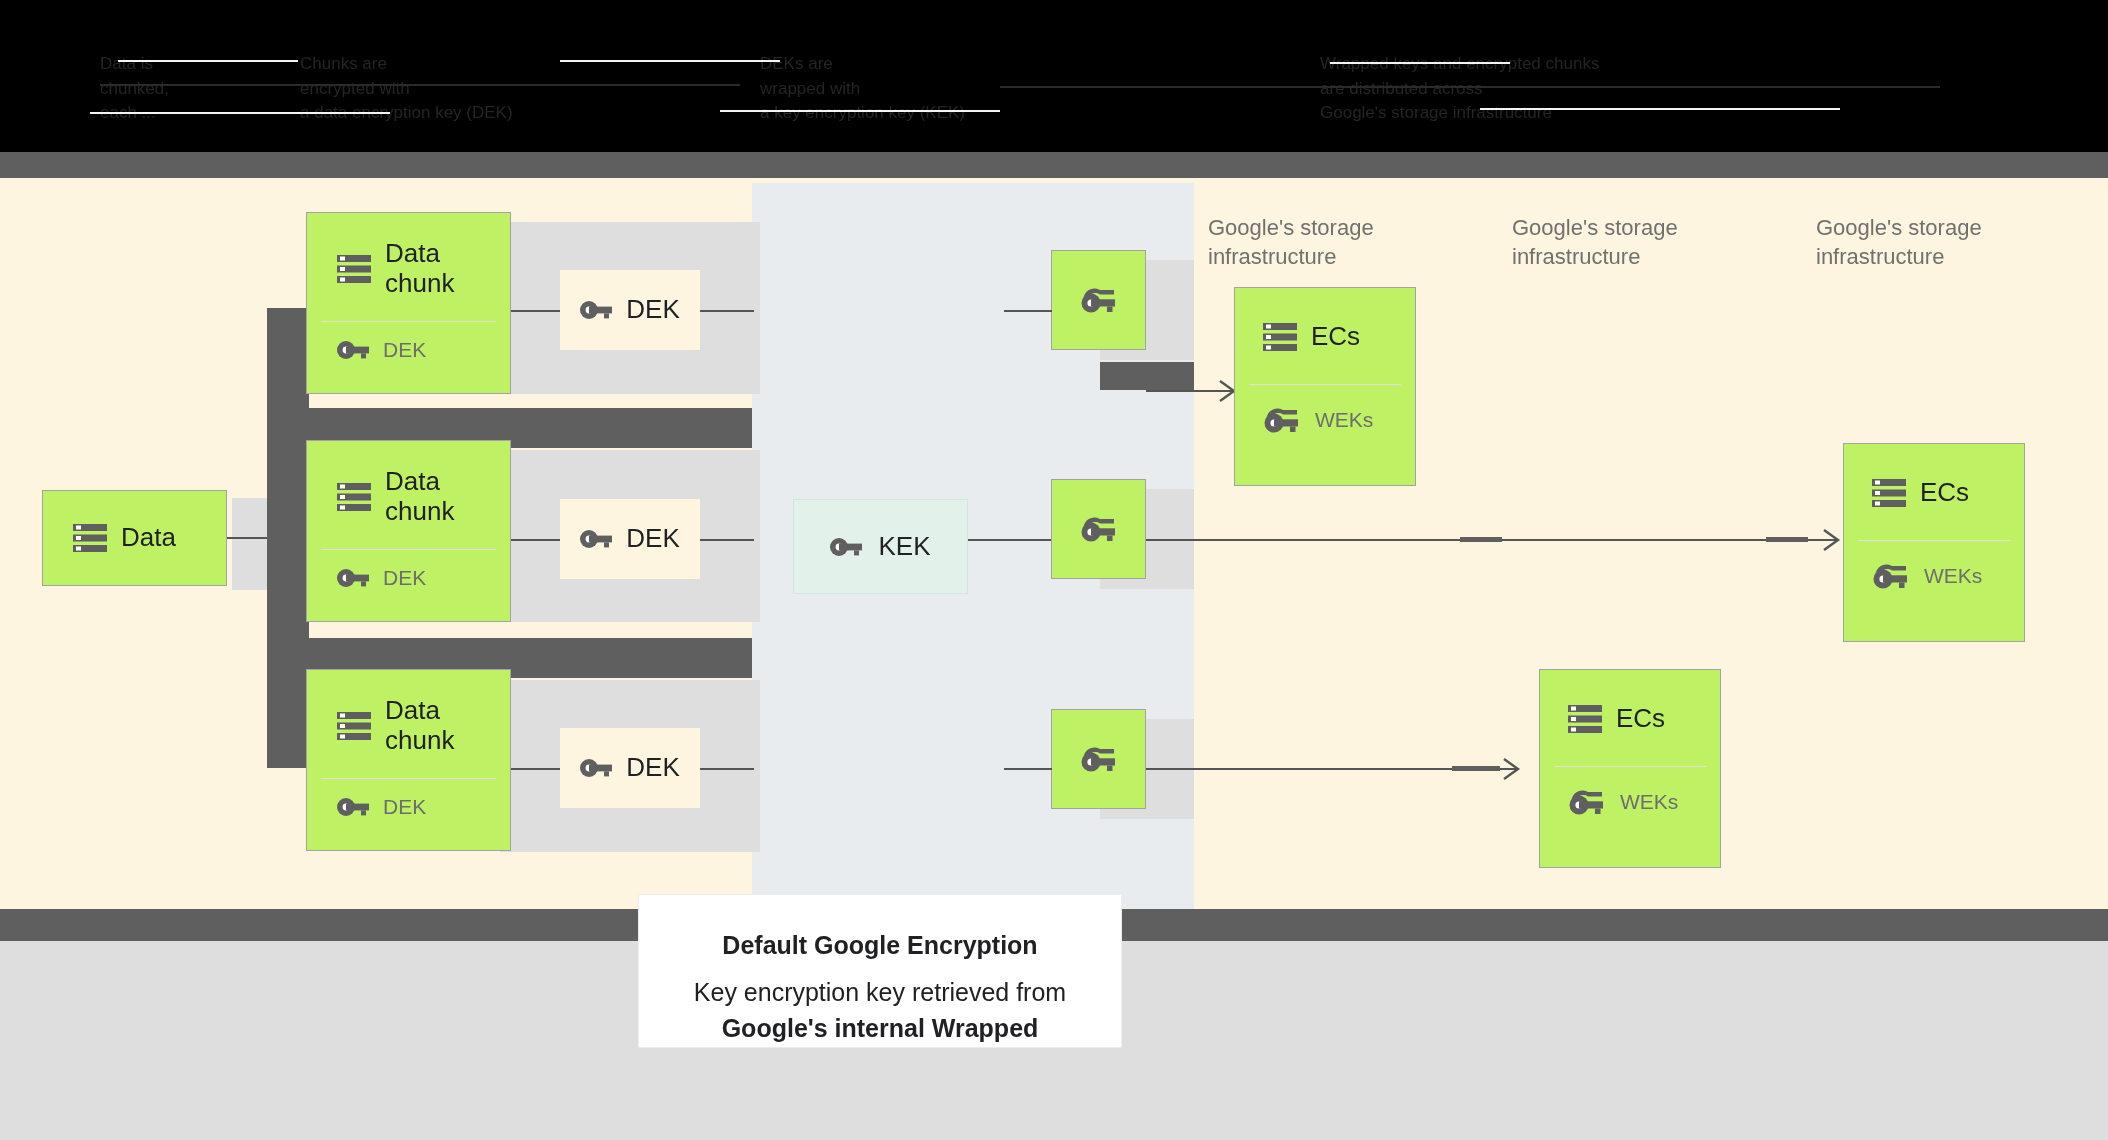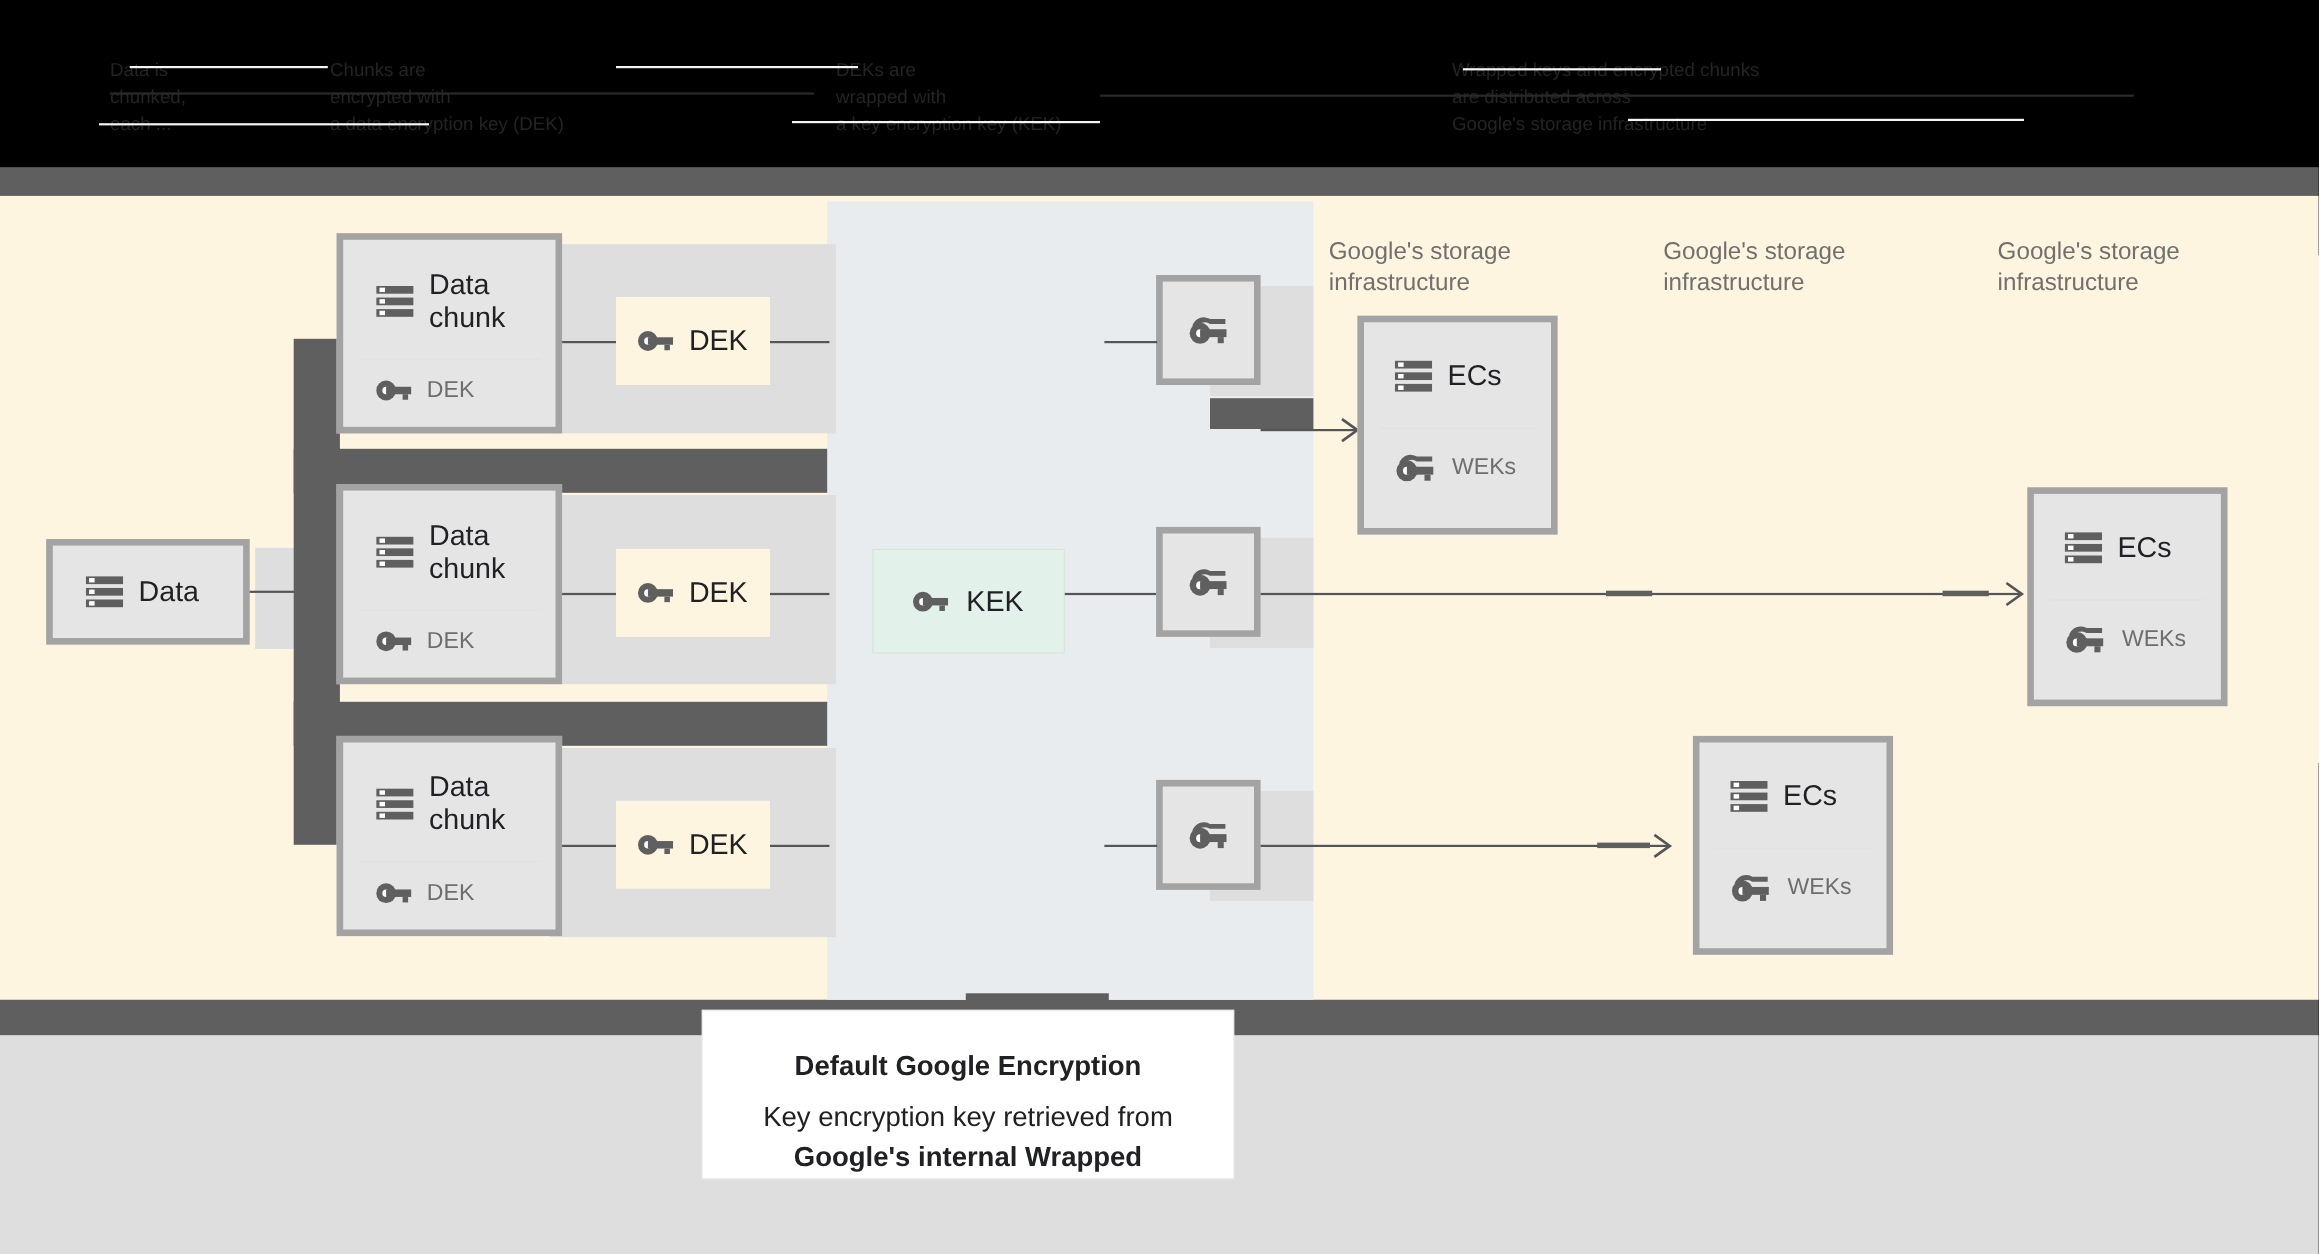--- a/index.html
+++ b/index.html
@@ -10,21 +10,21 @@
   .band{position:absolute;left:0;width:2108px;}
   .band-black{top:0;height:178px;background:#000;}
   .band-dark{background:#5f5f5f;}
   .band-cream{background:#fdf5e0;}
   .band-grey{background:#dedede;}
 
   
   .redact{position:absolute;background:#5f5f5f;}
 
   
-  .card{position:absolute;background:#e5e5e5;border:6px solid #a3a3a3;
+  .card{position:absolute;background:#bef264;border:1px solid #a3a3a3;
         box-sizing:border-box;}
   .card .row{display:flex;align-items:center;gap:14px;}
   .card .divider{height:1px;background:#e0e0e0;margin:0 14px;}
 
   .lbl{color:#202124;font-size:26px;line-height:1.15;white-space:pre-line;}
   .lbl-sm{color:#6e6e6e;font-size:21px;}
 
   
   svg{display:block;}
 
@@ -398,19 +398,19 @@
         <rect x="11" y="12.3" width="24" height="7.2" fill="#5f5f5f"></rect>
         <rect x="27" y="19.5" width="5.5" height="5.5" fill="#5f5f5f"></rect>
       </svg>
     </span>
     <span class="lbl-sm">WEKs</span>
   </div>
 </div>
 
 <div class="redact" style="left:878px;top:903px;width:130px;height:12px;"></div>
 
-<div class="caption" style="left:638px;top:918px;width:484px;height:154px;padding-top:36px;">
+<div class="caption" style="left:638px;top:894px;width:484px;height:154px;padding-top:36px;">
   <div class="t1">Default Google Encryption</div>
   <div class="t2" style="margin-top:14px;">
     <span>Key encryption key retrieved from</span><br>
     <b>Google's internal Wrapped</b>
   </div>
 </div>
 
 </body></html>

